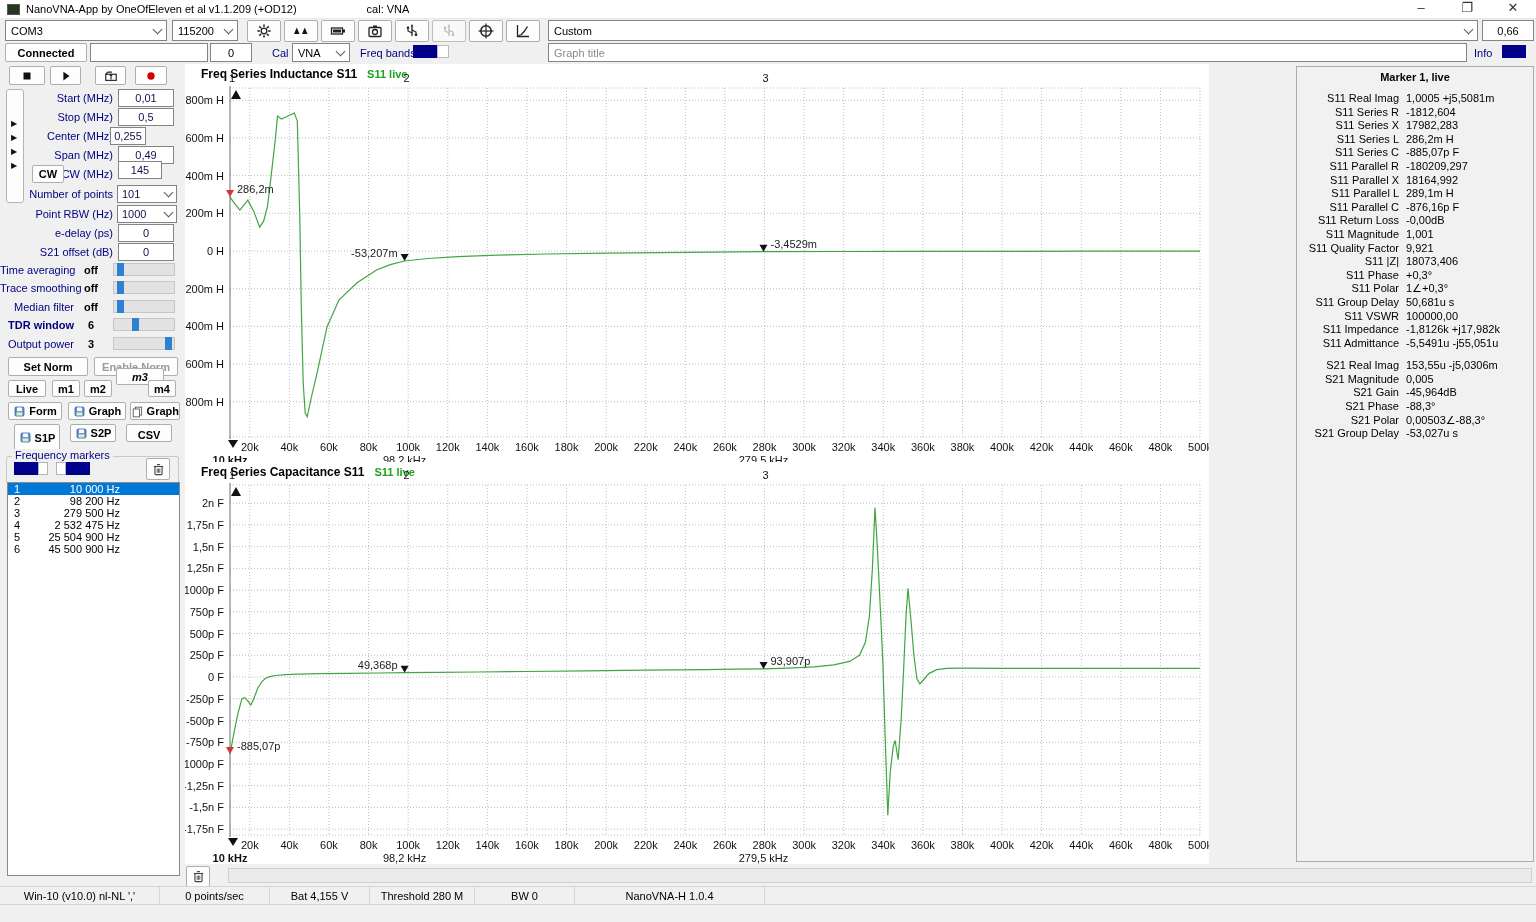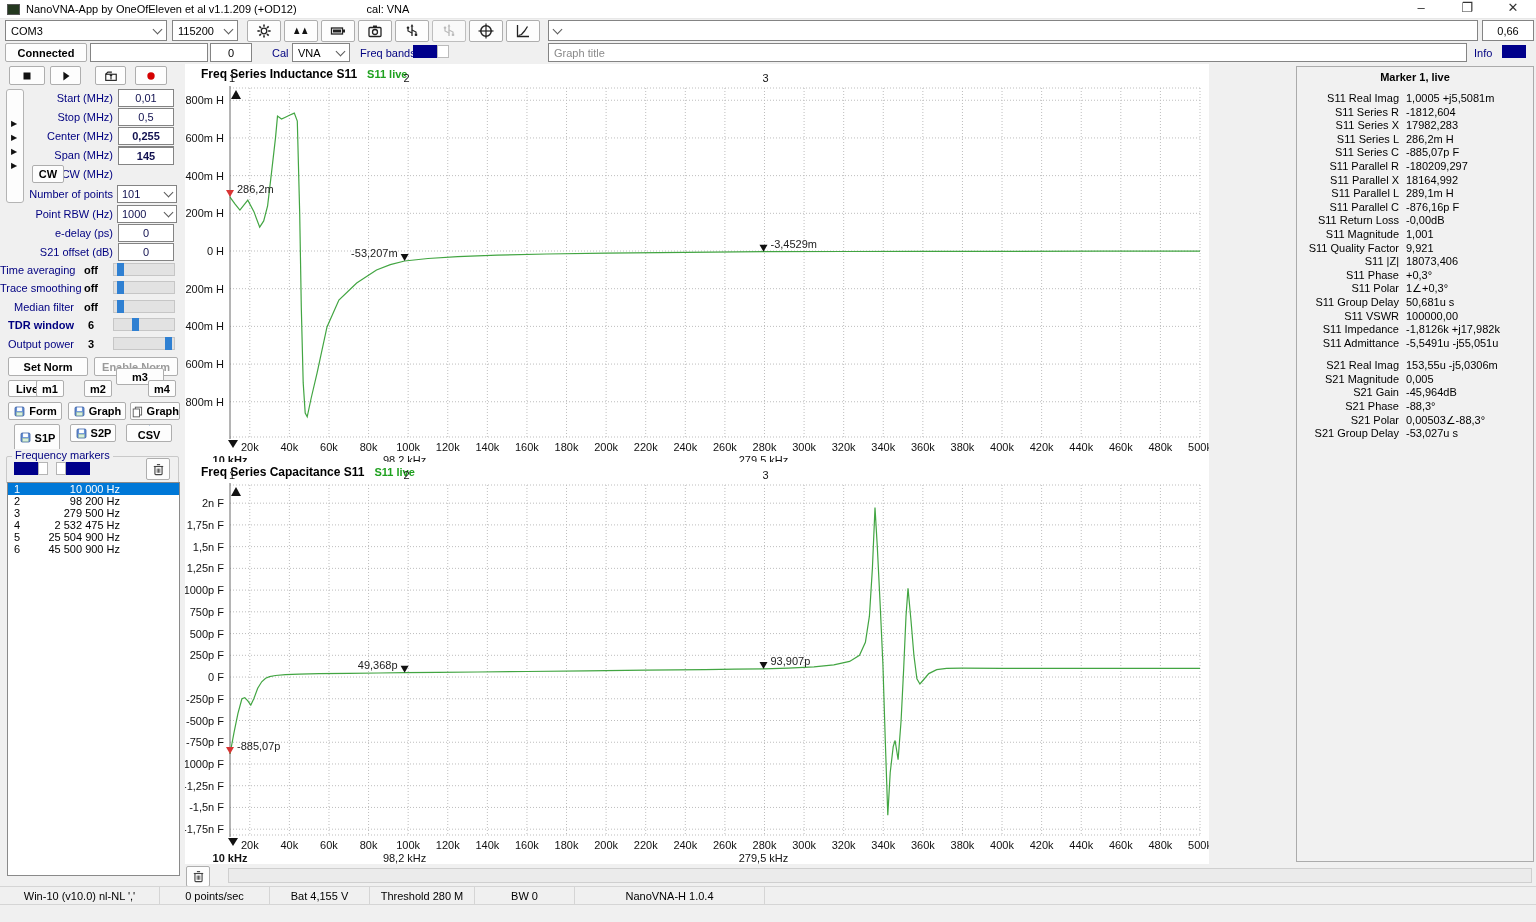--- a/index.html
+++ b/index.html
@@ -140,20 +140,21 @@
       </svg>
     </div>
     <div class="tool-btn" style="left: 506px; top: 20px;">
       <svg width="16" height="16" viewBox="0 0 16 16">
         <path d="M2.5,2 L2.5,13.5 L14,13.5" stroke="#222" fill="none" stroke-width="1.3"></path>
         <polyline points="3.5,12.5 6.5,11.5 9.5,8 12.5,3.5" stroke="#222" fill="none" stroke-width="1.3"></polyline>
       </svg>
     </div>
   </div>
 <div class="combo" style="left:548px;top:20px;width:930px;">
+  <span class="lbl">Custom</span>
   <span class="chev"></span>
 </div>
 <div class="field" style="left:1482px;top:20px;width:52px;height:21px;">
   <span>0,66</span>
 </div>
 
 <div class="btn" style="left:5px;top:43px;width:82px;height:19px;">
   <span>Connected</span>
 </div>
 <div class="field" style="left:90px;top:43px;width:118px;height:19px;">
@@ -204,26 +205,26 @@
       <span class="strip-arrow" style="top: 29px;">▶</span>
       <span class="strip-arrow" style="top: 43px;">▶</span>
       <span class="strip-arrow" style="top: 57px;">▶</span>
       <span class="strip-arrow" style="top: 71px;">▶</span>
     </div>
     <span class="sb-label" style="left: 0px; top: 28px; width: 113px;">Start (MHz)</span>
     <div class="sb-input" style="left: 118px; top: 25px; width: 56px; height: 18px;">0,01</div>
     <span class="sb-label" style="left: 0px; top: 47px; width: 113px;">Stop (MHz)</span>
     <div class="sb-input" style="left: 118px; top: 44px; width: 56px; height: 18px;">0,5</div>
     <span class="sb-label" style="left: 0px; top: 66px; width: 113px;">Center (MHz)</span>
-    <div class="sb-input" style="left: 118px; top: 63px; width: 56px; height: 18px; font-weight: bold;">0,255</div>
+    <div class="sb-input" style="left: 110px; top: 63px; width: 36px; height: 18px;">0,255</div>
     <span class="sb-label" style="left: 0px; top: 85px; width: 113px;">Span (MHz)</span>
     <div class="sb-input" style="left: 118px; top: 82px; width: 56px; height: 18px;">0,49</div>
     <span class="sb-label" style="left: 0px; top: 104px; width: 113px;">CW (MHz)</span>
     <div class="btn" style="left: 32px; top: 101px; width: 32px; height: 18px;">CW</div>
-    <div class="sb-input" style="left: 118px; top: 83px; width: 56px; height: 18px; font-weight: bold;">145</div>
+    <div class="sb-input" style="left: 118px; top: 97px; width: 44px; height: 18px;">145</div>
     <span class="sb-label" style="left: 0px; top: 124px; width: 113px;">Number of points</span>
     <div class="sb-combo" style="left: 117px; top: 121px; width: 60px; height: 18px;">
       <span class="lbl" style="flex: 1 1 0%;">101</span>
       <span class="chev"></span>
     </div>
     <span class="sb-label" style="left: 0px; top: 144px; width: 113px;">Point RBW (Hz)</span>
     <div class="sb-combo" style="left: 117px; top: 141px; width: 60px; height: 18px;">
       <span class="lbl" style="flex: 1 1 0%;">1000</span>
       <span class="chev"></span>
     </div>
@@ -252,23 +253,23 @@
       <div class="slider-thumb" style="left: 18px;"></div>
     </div>
     <span class="sb-label" style="left: 0px; top: 274px; width: 74px;">Output power</span>
     <span style="position: absolute; left: 76px; top: 274px; width: 30px; text-align: center; font-weight: bold;">3</span>
     <div class="slider-track" style="left: 113px; top: 273px; width: 62px;">
       <div class="slider-thumb" style="left: 51px;"></div>
     </div>
     <div class="btn" style="left: 8px; top: 293px; width: 80px; height: 19px;">Set Norm</div>
     <div class="btn disabled" style="left: 94px; top: 293px; width: 84px; height: 19px;">Enable Norm</div>
     <div class="btn" style="left: 8px; top: 316px; width: 38px; height: 17px;">Live</div>
-    <div class="btn" style="left: 36px; top: 316px; width: 28px; height: 17px;">m1</div>
+    <div class="btn" style="left: 52px; top: 316px; width: 28px; height: 17px;">m1</div>
     <div class="btn" style="left: 84px; top: 316px; width: 28px; height: 17px;">m2</div>
-    <div class="btn" style="left: 116px; top: 304px; width: 48px; height: 17px;">m3</div>
+    <div class="btn" style="left: 116px; top: 304px; width: 48px; height: 17px; font-style: italic;">m3</div>
     <div class="btn" style="left: 148px; top: 316px; width: 28px; height: 17px;">m4</div>
     <div class="btn" style="left: 8px; top: 338px; width: 54px; height: 18px;">
       <svg width="13" height="13" viewBox="0 0 16 16">
         <rect x="2.5" y="2.5" width="11" height="11" rx="1.5" fill="#6b93d6" stroke="#30589e" stroke-width="1"></rect>
         <rect x="5" y="3" width="6" height="4.5" fill="#ffffff"></rect>
         <rect x="4.5" y="9" width="7" height="4" fill="#d9efd9" stroke="#9bbf9b" stroke-width="0.6"></rect>
       </svg>
       <span>Form</span>
     </div>
     <div class="btn" style="left: 68px; top: 338px; width: 58px; height: 18px;">

